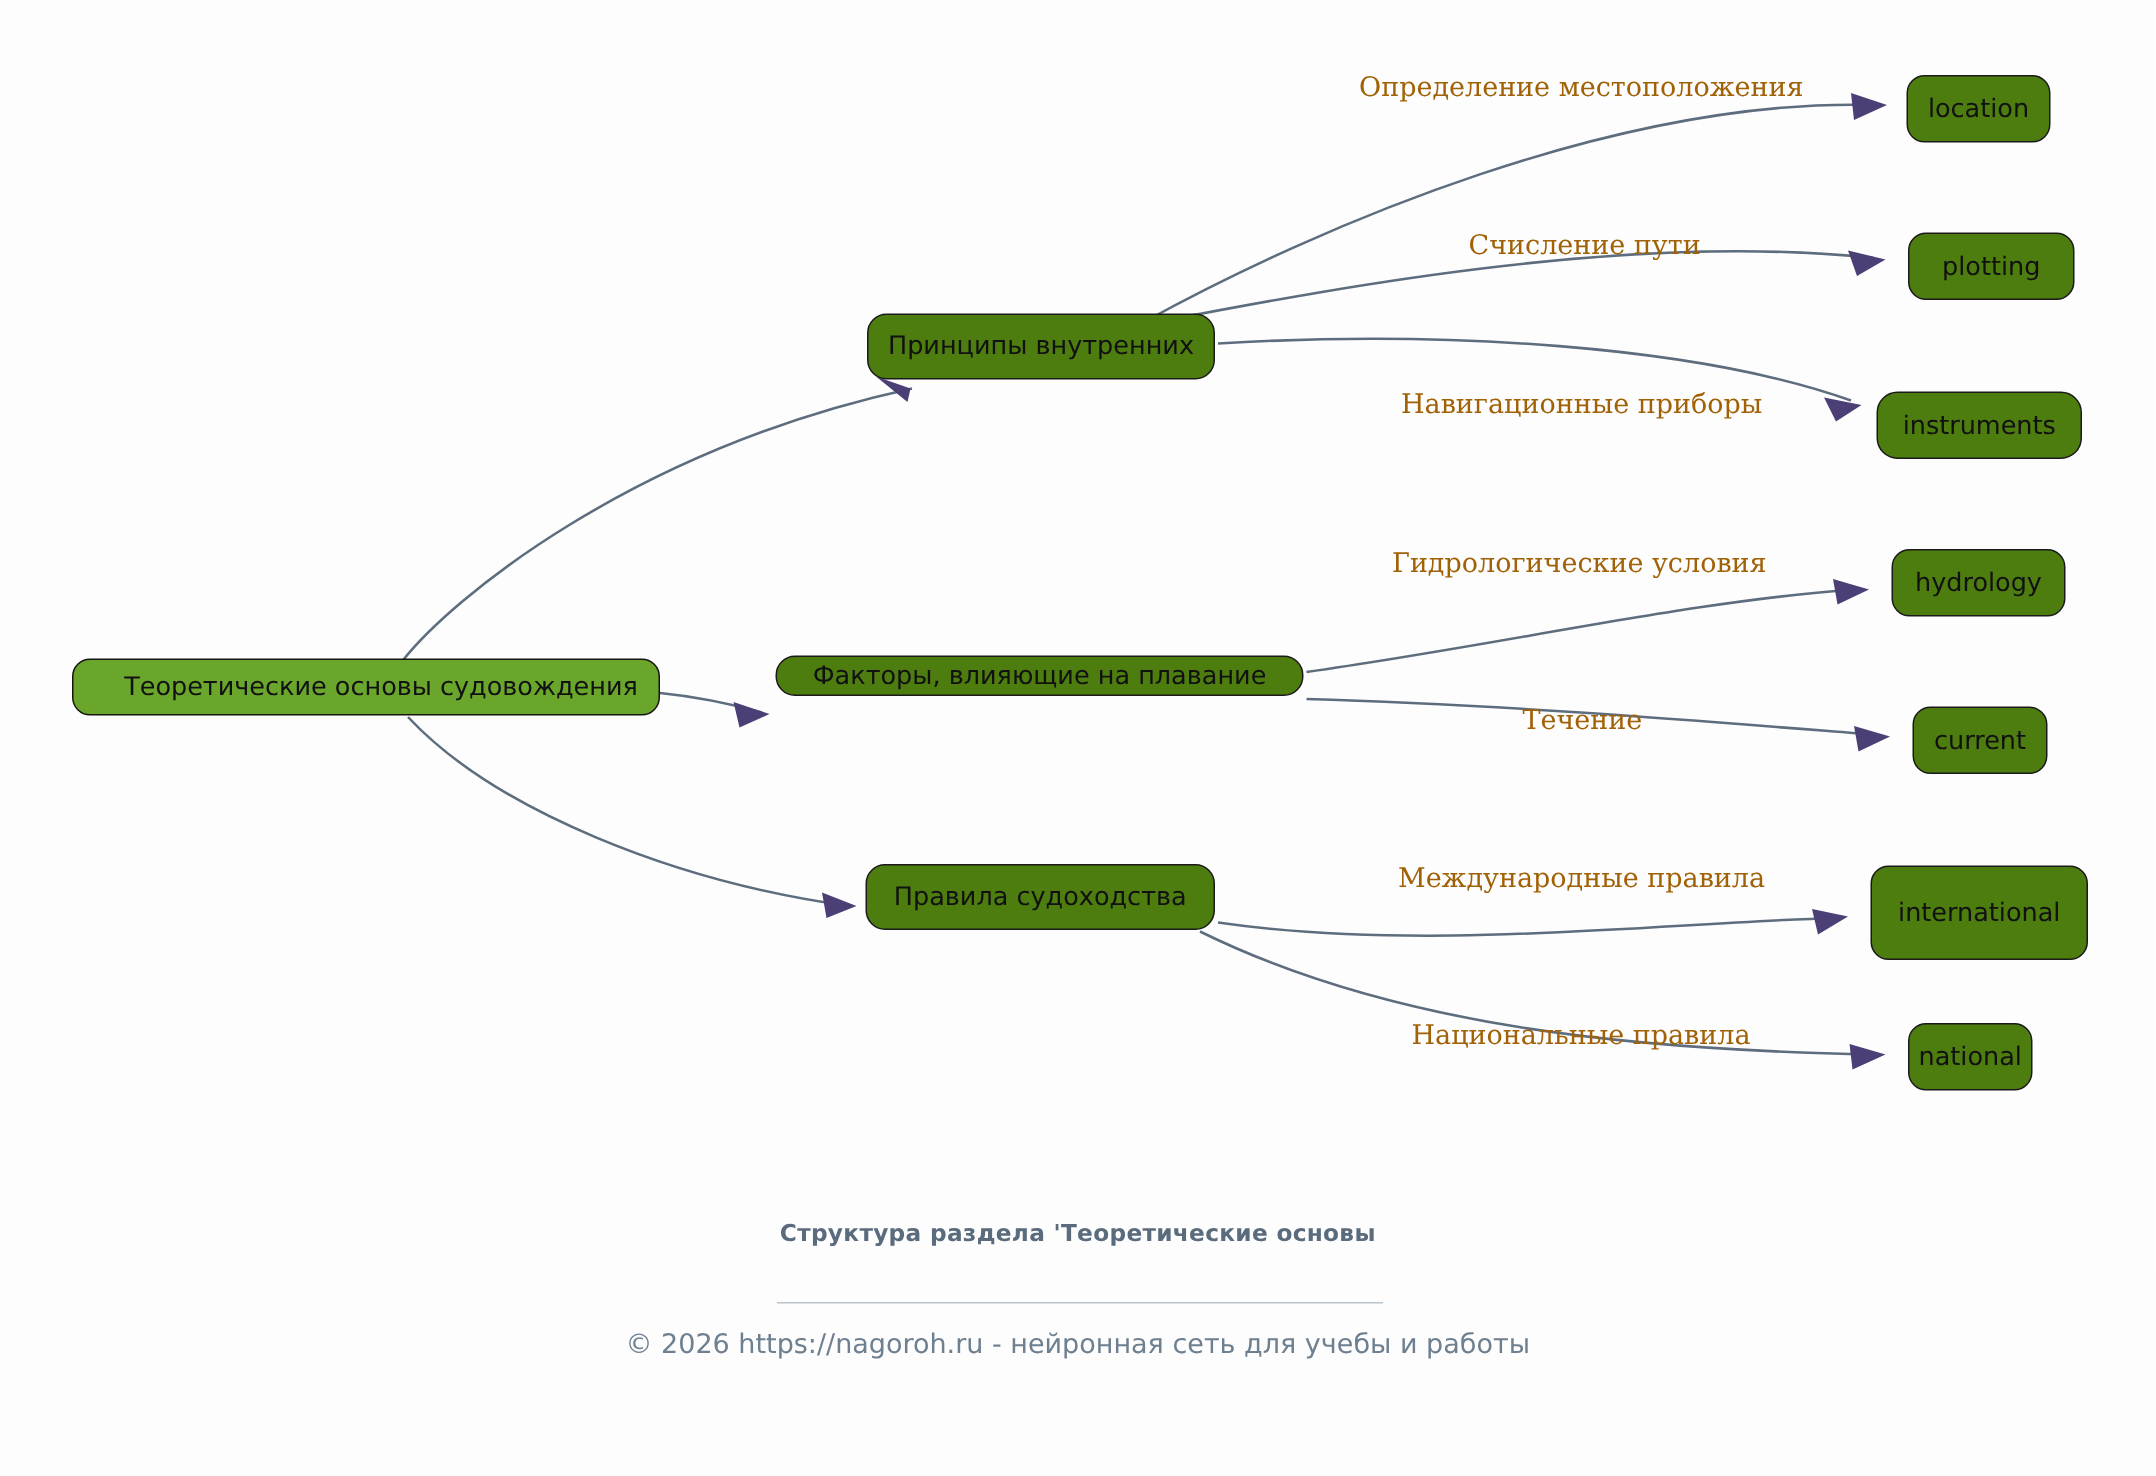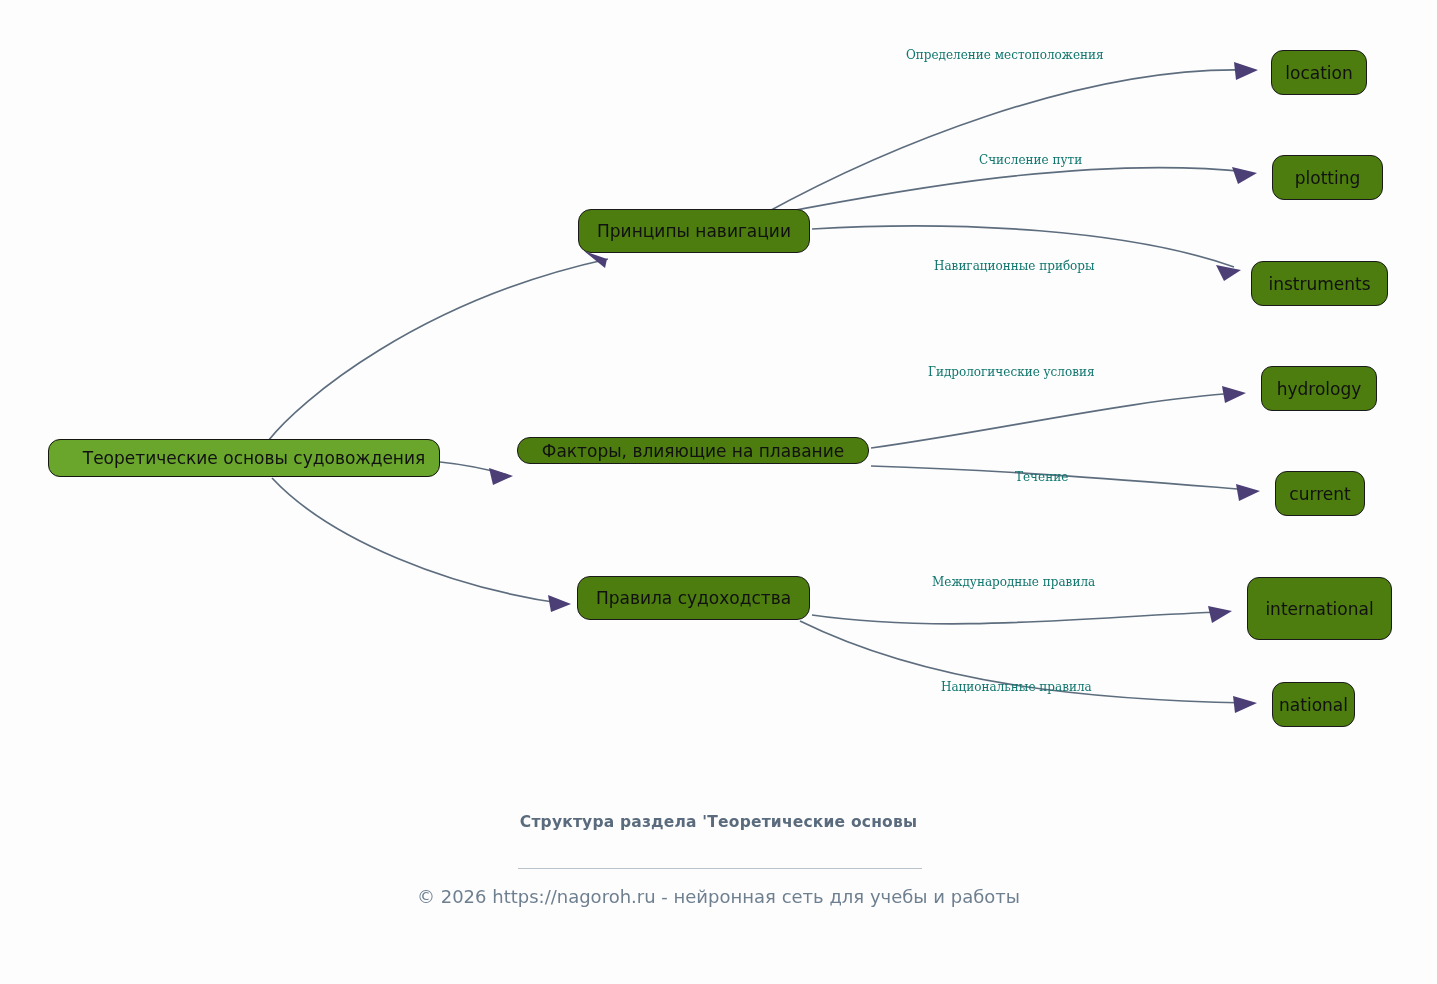--- a/index.html
+++ b/index.html
@@ -58,22 +58,22 @@
     font-size: 17px;
     border-radius: 13px;
   }
   .node-leaf {
     font-size: 17px;
     border-radius: 12px;
   }
   .edge-label {
     position: absolute;
     font-family: "DejaVu Serif", serif;
-    font-size: 12px;
-    color: #0f766e;
+    font-size: 18px;
+    color: #a16207;
     white-space: nowrap;
     background: transparent;
   }
   .caption {
     position: absolute;
     left: 0;
     width: 1437px;
     text-align: center;
     font-family: "DejaVu Sans", sans-serif;
     font-weight: bold;
@@ -123,38 +123,38 @@
       <polygon points="1232,611 1208,606 1212,623" class="arrow-head"></polygon>
       <path d="M 800 621 C 930 685 1090 700 1249 703" class="edge-path"></path>
       <polygon points="1257,703 1233,696 1235,713" class="arrow-head"></polygon>
     </svg>
 
   <div id="nodes-layer">
       <div class="node node-root" style="left: 48px; top: 439px; width: 392px; height: 38px;">
         <span>Теоретические основы судовождения</span>
       </div>
       <div class="node node-branch" style="left: 578px; top: 209px; width: 232px; height: 44px;">
-        <span>Принципы навигации</span>
+        <span>Принципы внутренних</span>
       </div>
       <div class="node node-leaf" style="left: 1271px; top: 50px; width: 96px; height: 45px;">
         <span>location</span>
       </div>
       <div class="edge-label" style="left: 906px; top: 48px;">Определение местоположения</div>
       <div class="node node-leaf" style="left: 1272px; top: 155px; width: 111px; height: 45px;">
         <span>plotting</span>
       </div>
       <div class="edge-label" style="left: 979px; top: 153px;">Счисление пути</div>
-      <div class="node node-leaf" style="left: 1251px; top: 261px; width: 137px; height: 45px;">
+      <div class="node node-leaf" style="left: 1251px; top: 261px; width: 137px; height: 45px; border-radius: 14px;">
         <span>instruments</span>
       </div>
       <div class="edge-label" style="left: 934px; top: 259px;">Навигационные приборы</div>
       <div class="node node-branch" style="left: 517px; top: 437px; width: 352px; height: 27px;">
         <span>Факторы, влияющие на плавание</span>
       </div>
-      <div class="node node-leaf" style="left: 1261px; top: 366px; width: 116px; height: 45px; border-radius: 11px;">
+      <div class="node node-leaf" style="left: 1261px; top: 366px; width: 116px; height: 45px;">
         <span>hydrology</span>
       </div>
       <div class="edge-label" style="left: 928px; top: 365px;">Гидрологические условия</div>
       <div class="node node-leaf" style="left: 1275px; top: 471px; width: 90px; height: 45px;">
         <span>current</span>
       </div>
       <div class="edge-label" style="left: 1015px; top: 470px;">Течение</div>
       <div class="node node-branch" style="left: 577px; top: 576px; width: 233px; height: 44px;">
         <span>Правила судоходства</span>
       </div>

